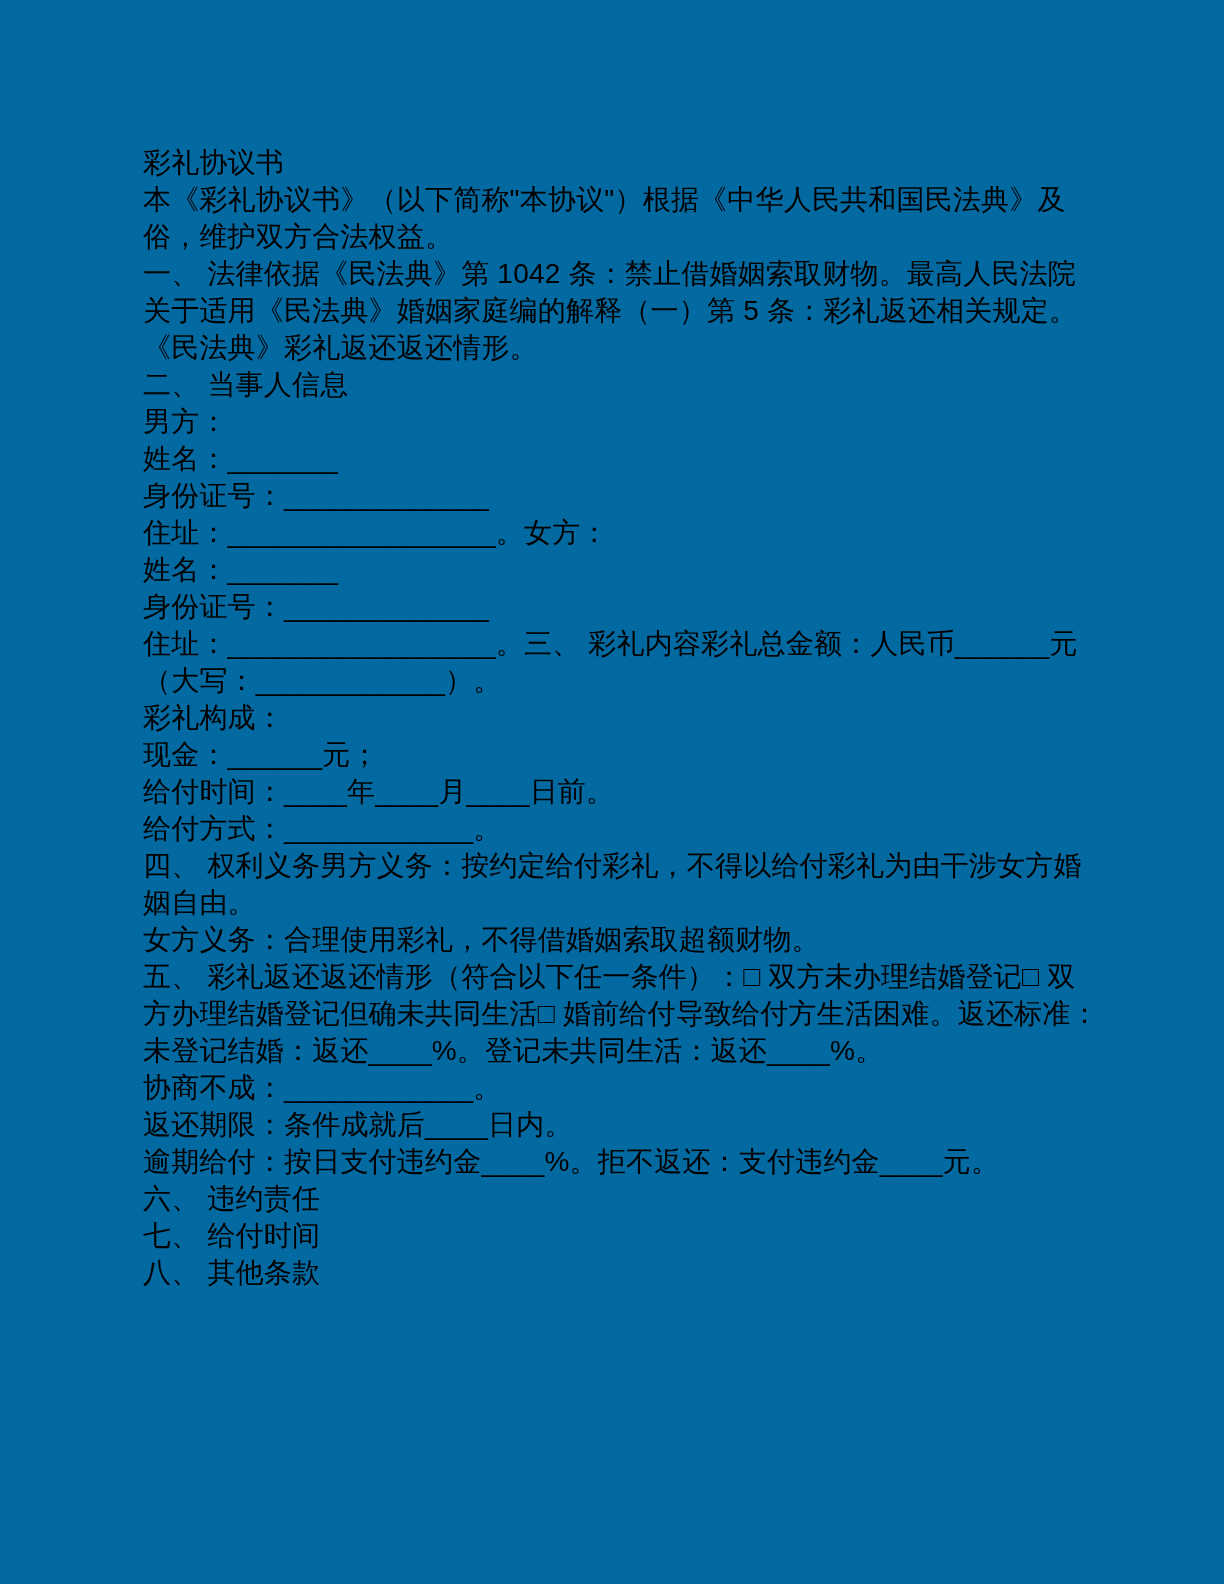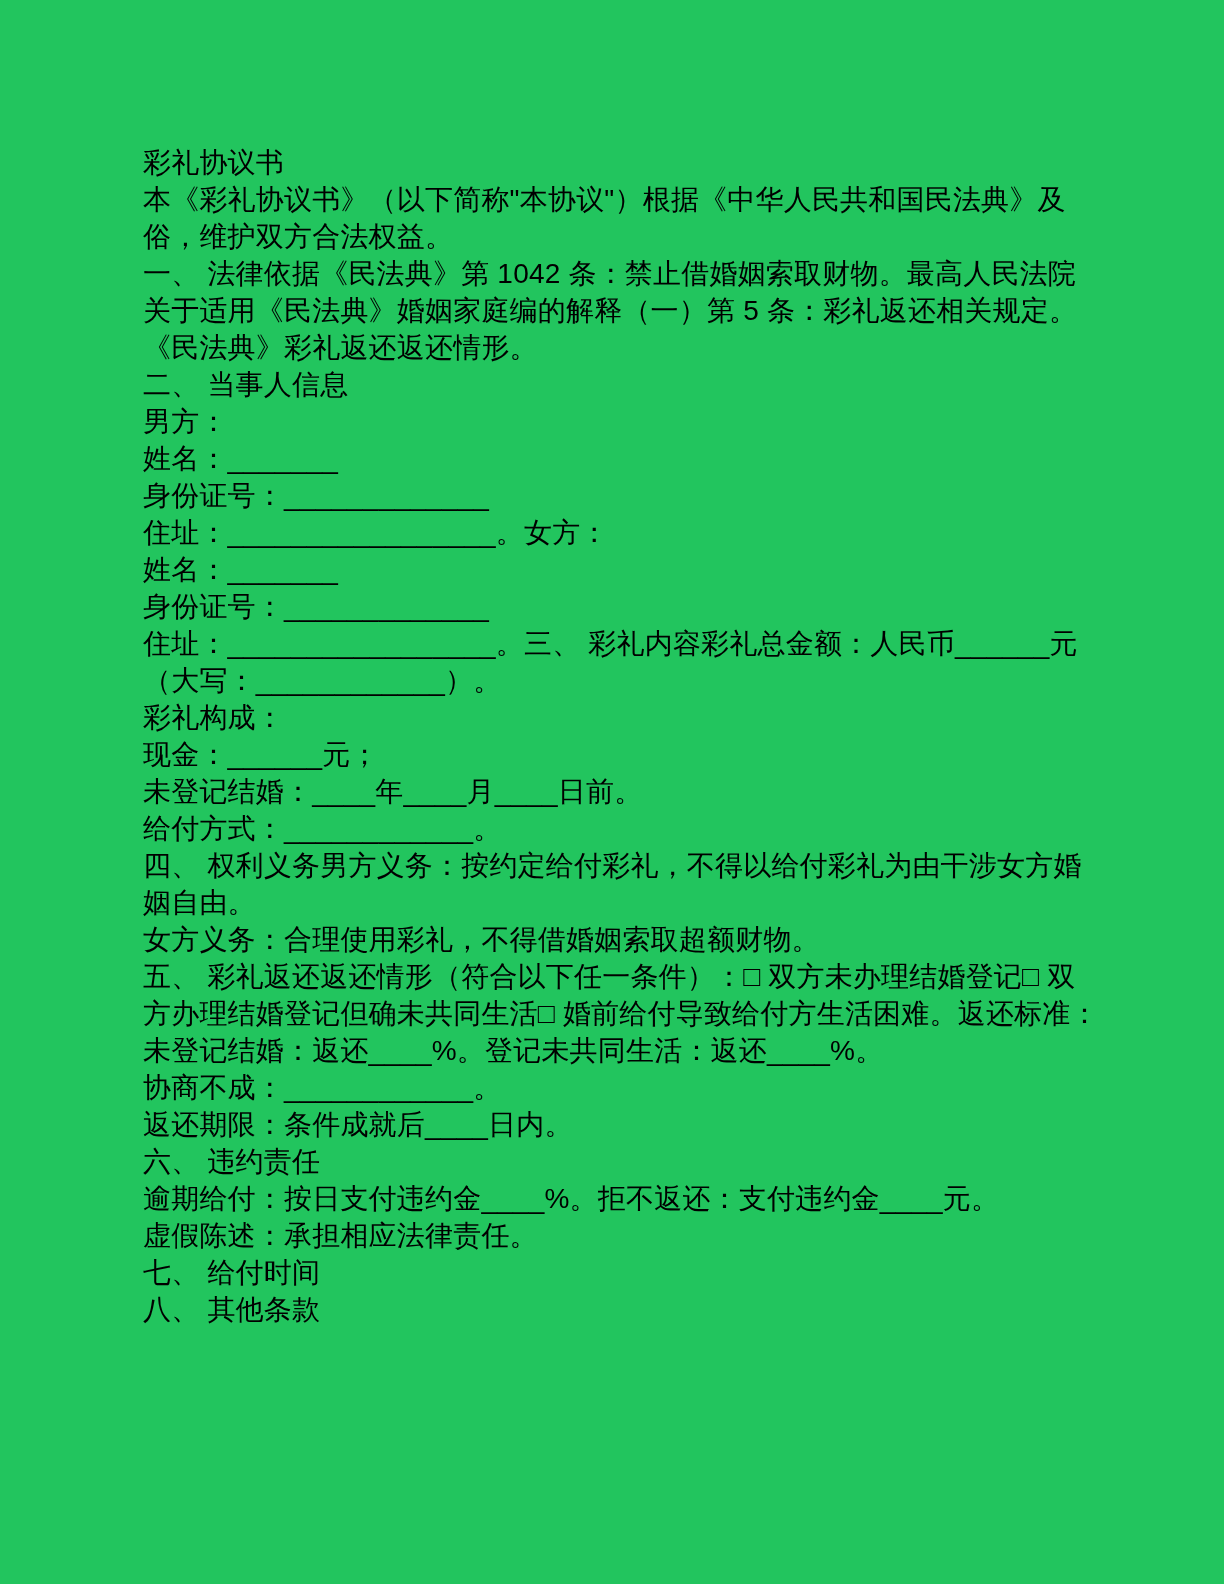--- a/index.html
+++ b/index.html
@@ -4,21 +4,21 @@
 <style>
   html, body {
     margin: 0;
     padding: 0;
     background: #ffffff;
   }
   .page {
     position: relative;
     width: 1224px;
     height: 1584px;
-    background: #22c55e;
+    background: #0369a1;
     overflow: hidden;
     font-family: "Liberation Sans", "DejaVu Sans", sans-serif;
   }
   .content {
     position: absolute;
     left: 143px;
     top: 144px;
     width: 1060px;
     color: #000000;
   }
@@ -46,29 +46,28 @@
     <div class="line">男方：</div>
     <div class="line">姓名：_______</div>
     <div class="line">身份证号：_____________</div>
     <div class="line">住址：_________________。女方：</div>
     <div class="line">姓名：_______</div>
     <div class="line">身份证号：_____________</div>
     <div class="line">住址：_________________。三、 彩礼内容彩礼总金额：人民币______元</div>
     <div class="line">（大写：____________）。</div>
     <div class="line">彩礼构成：</div>
     <div class="line">现金：______元；</div>
-    <div class="line">未登记结婚：____年____月____日前。</div>
+    <div class="line">给付时间：____年____月____日前。</div>
     <div class="line">给付方式：____________。</div>
     <div class="line">四、 权利义务男方义务：按约定给付彩礼，不得以给付彩礼为由干涉女方婚</div>
     <div class="line">姻自由。</div>
     <div class="line">女方义务：合理使用彩礼，不得借婚姻索取超额财物。</div>
     <div class="line">五、 彩礼返还返还情形（符合以下任一条件）：□ 双方未办理结婚登记□ 双</div>
     <div class="line">方办理结婚登记但确未共同生活□ 婚前给付导致给付方生活困难。返还标准：</div>
     <div class="line">未登记结婚：返还____%。登记未共同生活：返还____%。</div>
     <div class="line">协商不成：____________。</div>
     <div class="line">返还期限：条件成就后____日内。</div>
+    <div class="line">逾期给付：按日支付违约金____%。拒不返还：支付违约金____元。</div>
     <div class="line">六、 违约责任</div>
-    <div class="line">逾期给付：按日支付违约金____%。拒不返还：支付违约金____元。</div>
-    <div class="line">虚假陈述：承担相应法律责任。</div>
     <div class="line">七、 给付时间</div>
     <div class="line">八、 其他条款</div>
   </div>
 </div>
 
 </body></html>

